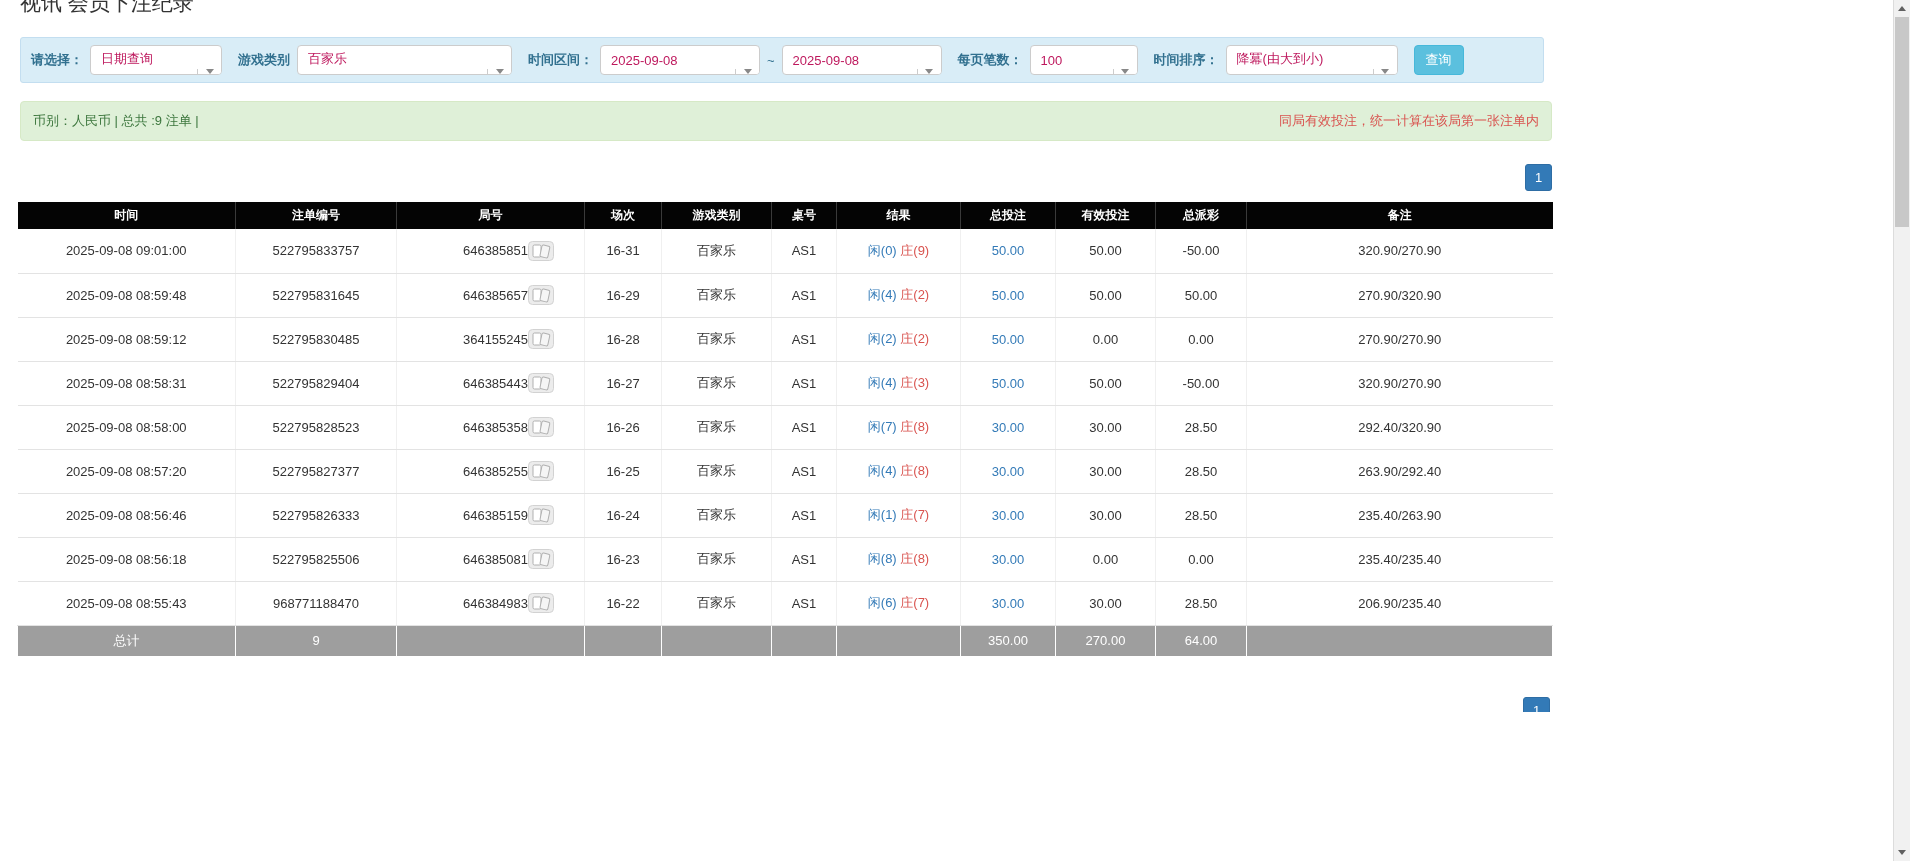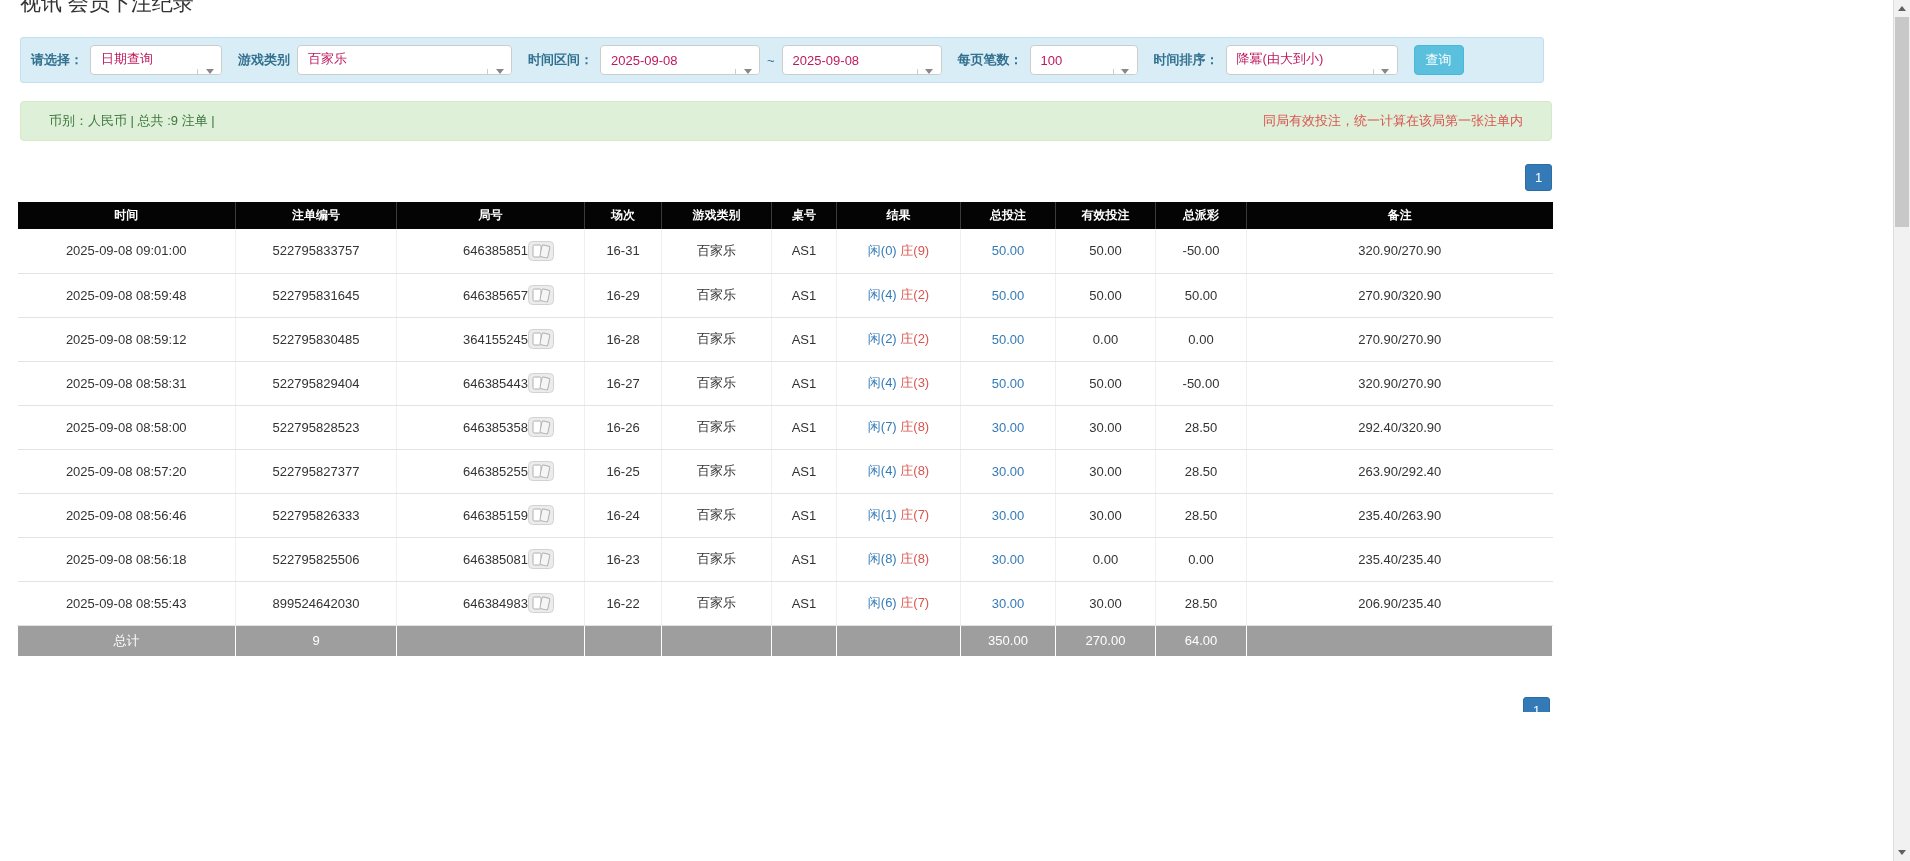--- a/index.html
+++ b/index.html
@@ -52,21 +52,21 @@
   .btn-search {
     background: #5bc0de; border: 1px solid #46b8da; color: #fff;
     font-size: 13px; height: 30px; padding: 0 11px;
     border-radius: 4px; cursor: pointer; margin-left: 9px;
     font-family: inherit;
   }
   
   .notice-bar {
     margin: 18px 0 0 3px; width: 1532px;
     background: #dff0d8; border: 1px solid #d6e9c6; border-radius: 4px;
-    padding: 10px 28px;
+    padding: 10px 12px;
     display: flex; justify-content: space-between; align-items: center;
     font-size: 13px;
   }
   .notice-left { color: #3c763d; }
   .notice-right { color: #d9534f; }
   
   .pager-top { margin: 23px 0 0 3px; width: 1532px; display: flex; justify-content: flex-end; }
   .page-btn {
     min-width: 27px; height: 27px; padding: 0 6px;
     background: #337ab7; border: 1px solid #2e6da4; color: #fff;
@@ -466,21 +466,21 @@
     </td>
     <td>
       <span class="blue link">30.00</span>
     </td>
     <td>0.00</td>
     <td>0.00</td>
     <td>235.40/235.40</td>
   </tr>
         <tr class="record-row">
     <td>2025-09-08 08:55:43</td>
-    <td>899524642030</td>
+    <td>968771188470</td>
     <td>
       <span class="round-wrap">
         <span>646384983</span>
         <span class="cards-icon">
           <svg width="26" height="20" viewBox="0 0 26 20">
             <rect x="0.5" y="0.5" width="25" height="19" rx="4" fill="#ececec" stroke="#d2d2d2"></rect>
             <rect x="5" y="4" width="8" height="12" rx="1.5" fill="#fff" stroke="#b0b0b0"></rect>
             <g transform="rotate(12 17 10)">
               <rect x="13" y="4.5" width="8" height="12" rx="1.5" fill="#f5f5f5" stroke="#b0b0b0"></rect>
             </g>

